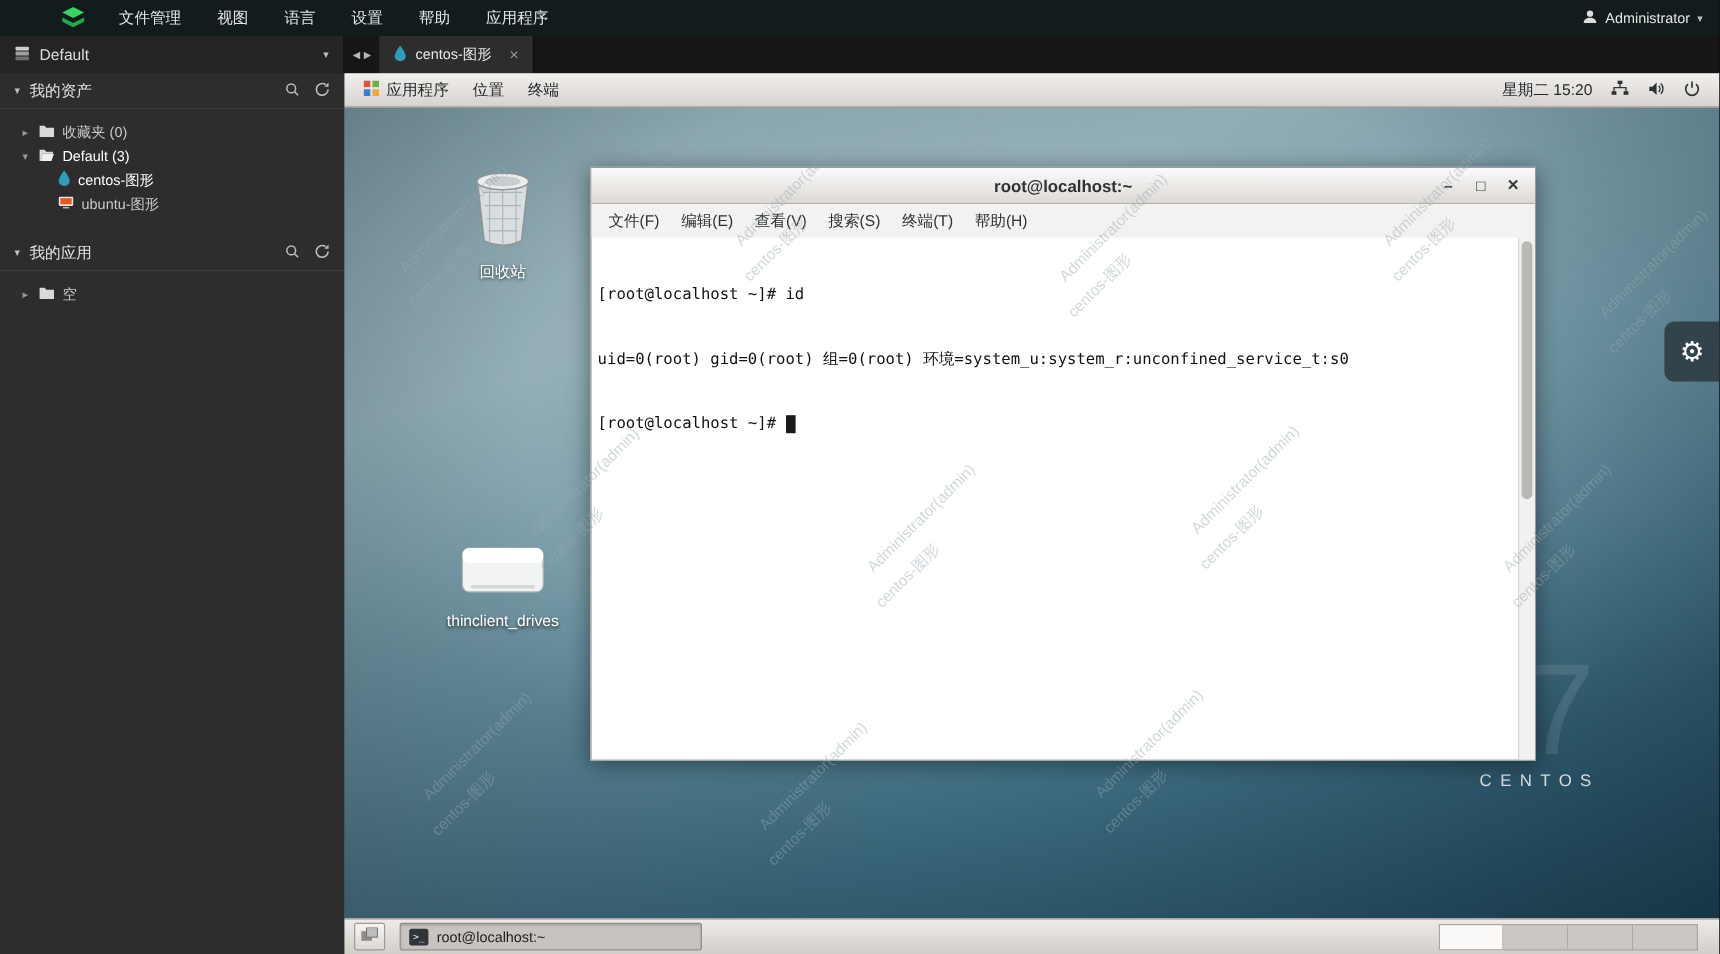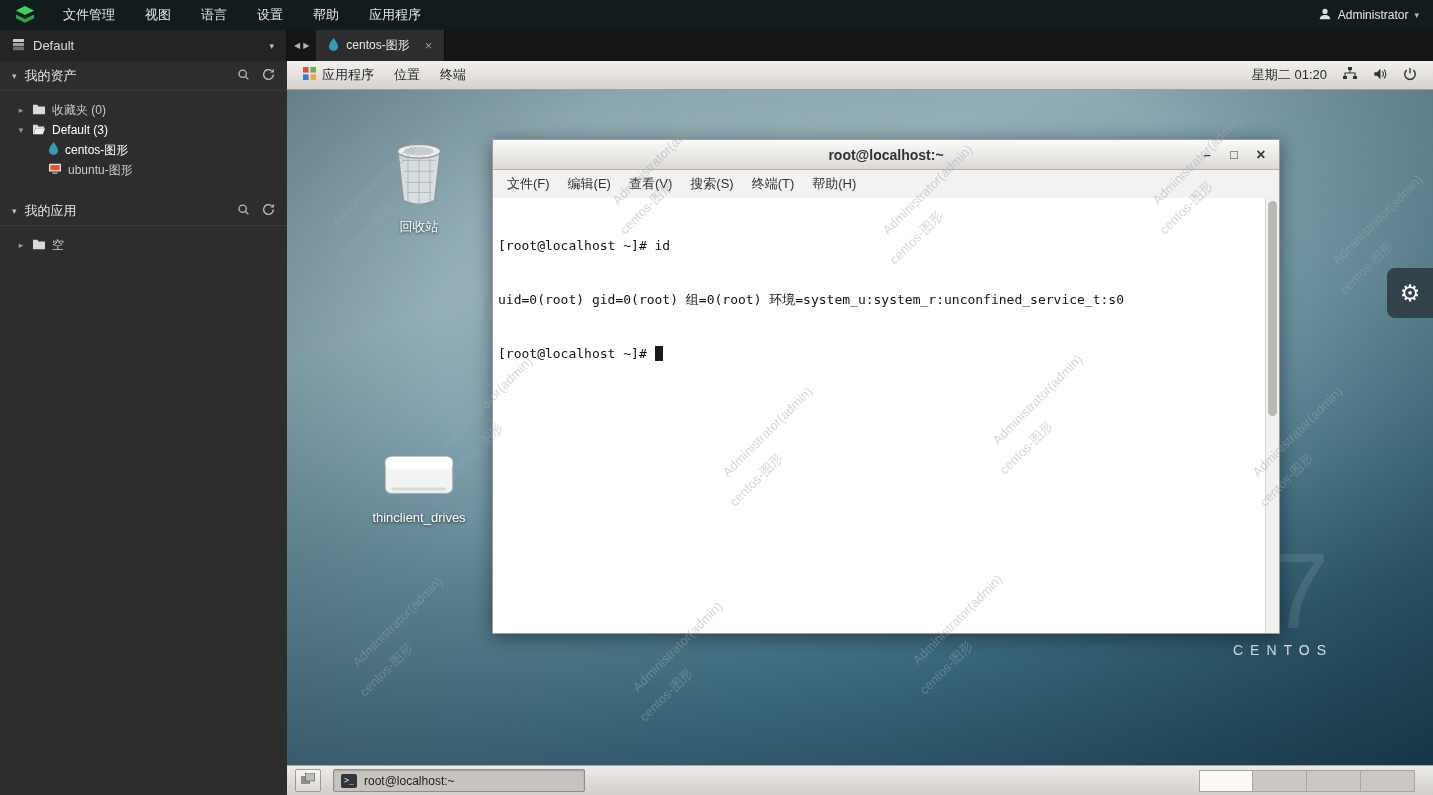--- a/index.html
+++ b/index.html
@@ -1,21 +1,21 @@
 <!DOCTYPE html>
 <html><head>
 <meta charset="utf-8">
 <style>
   *{margin:0;padding:0;box-sizing:border-box;}
   html,body{width:1433px;height:795px;}
   body{font-family:"Liberation Sans","DejaVu Sans",sans-serif;font-size:13px;background:#000;}
   .app{width:1433px;height:795px;display:flex;flex-direction:column;background:#1d1d1d;overflow:hidden;}
 
   
-  .topbar{height:30px;flex:0 0 30px;background:#121c1c;display:flex;align-items:center;color:#e6e6e6;}
+  .topbar{height:30px;flex:0 0 30px;background:#121c1c;display:flex;align-items:center;color:#e6e6e6;padding-left:36px;}
   .logo{padding:0 12px 0 14px;display:flex;align-items:center;}
   .menu-item{padding:0 15px;height:100%;display:flex;align-items:center;font-size:13px;cursor:default;}
   .topbar-right{margin-left:auto;display:flex;align-items:center;gap:6px;padding-right:14px;font-size:12px;}
   .caret{font-size:9px;color:#bdbdbd;}
 
   
   .row2{height:31px;flex:0 0 31px;display:flex;background:#161616;}
   .asset-select{width:287px;flex:0 0 287px;background:#242424;display:flex;align-items:center;gap:8px;padding:0 12px;color:#ddd;border-right:1px solid #101010;}
   .asset-select .caret{margin-left:auto;}
   .tabbar{flex:1;display:flex;align-items:stretch;}
@@ -265,21 +265,21 @@
           </span>
           <span>应用程序</span>
         </div>
         <div class="pmenu">
           <span>位置</span>
         </div>
         <div class="pmenu">
           <span>终端</span>
         </div>
         <div class="pright">
-          <span>星期二 01:20</span>
+          <span>星期二 15:20</span>
           <span>
             <svg width="16" height="13" viewBox="0 0 16 13">
                 <rect x="6" width="4" height="3" fill="#2e3436"></rect>
                 <rect x="1" y="9" width="4" height="3" fill="#2e3436"></rect>
                 <rect x="11" y="9" width="4" height="3" fill="#2e3436"></rect>
                 <path d="M8 3v3M3 9V6h10v3" stroke="#2e3436" fill="none" stroke-width="1.1"></path>
               </svg>
           </span>
           <span>
             <svg width="15" height="14" viewBox="0 0 16 16">

